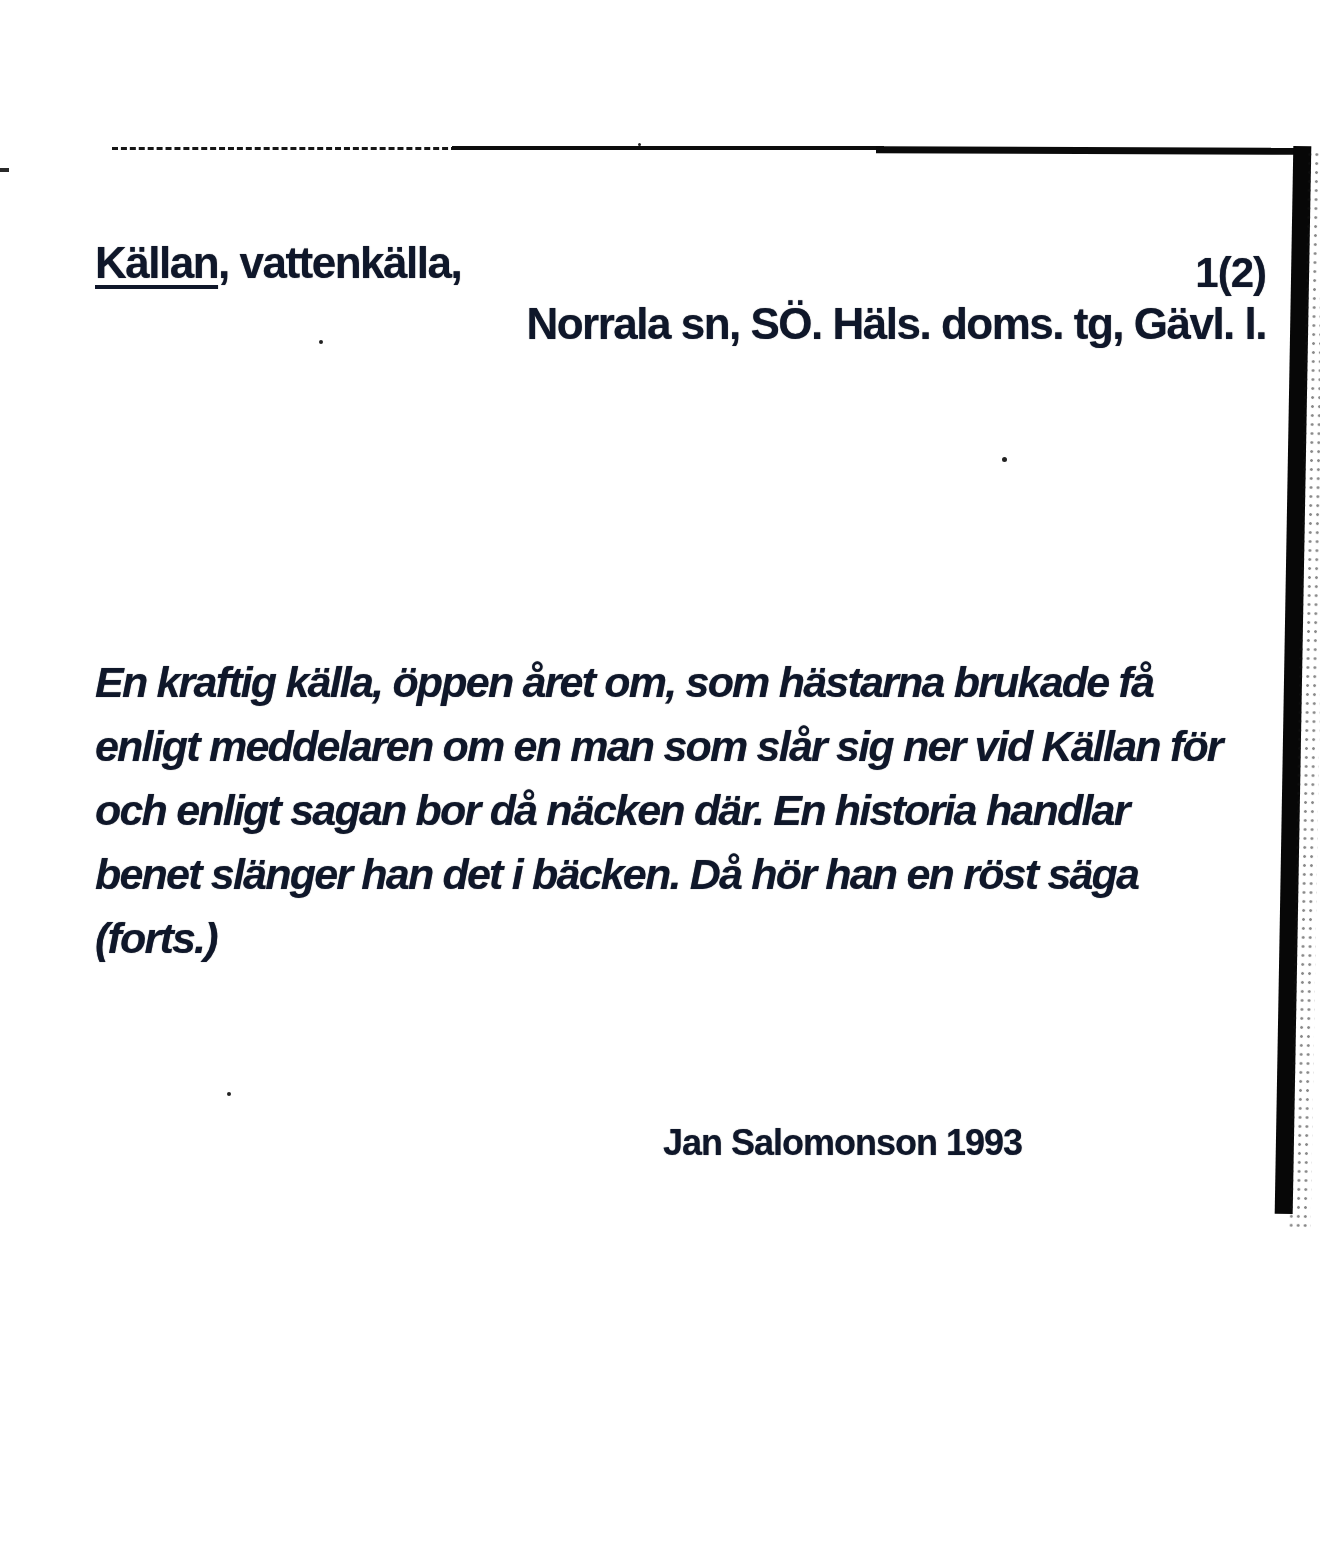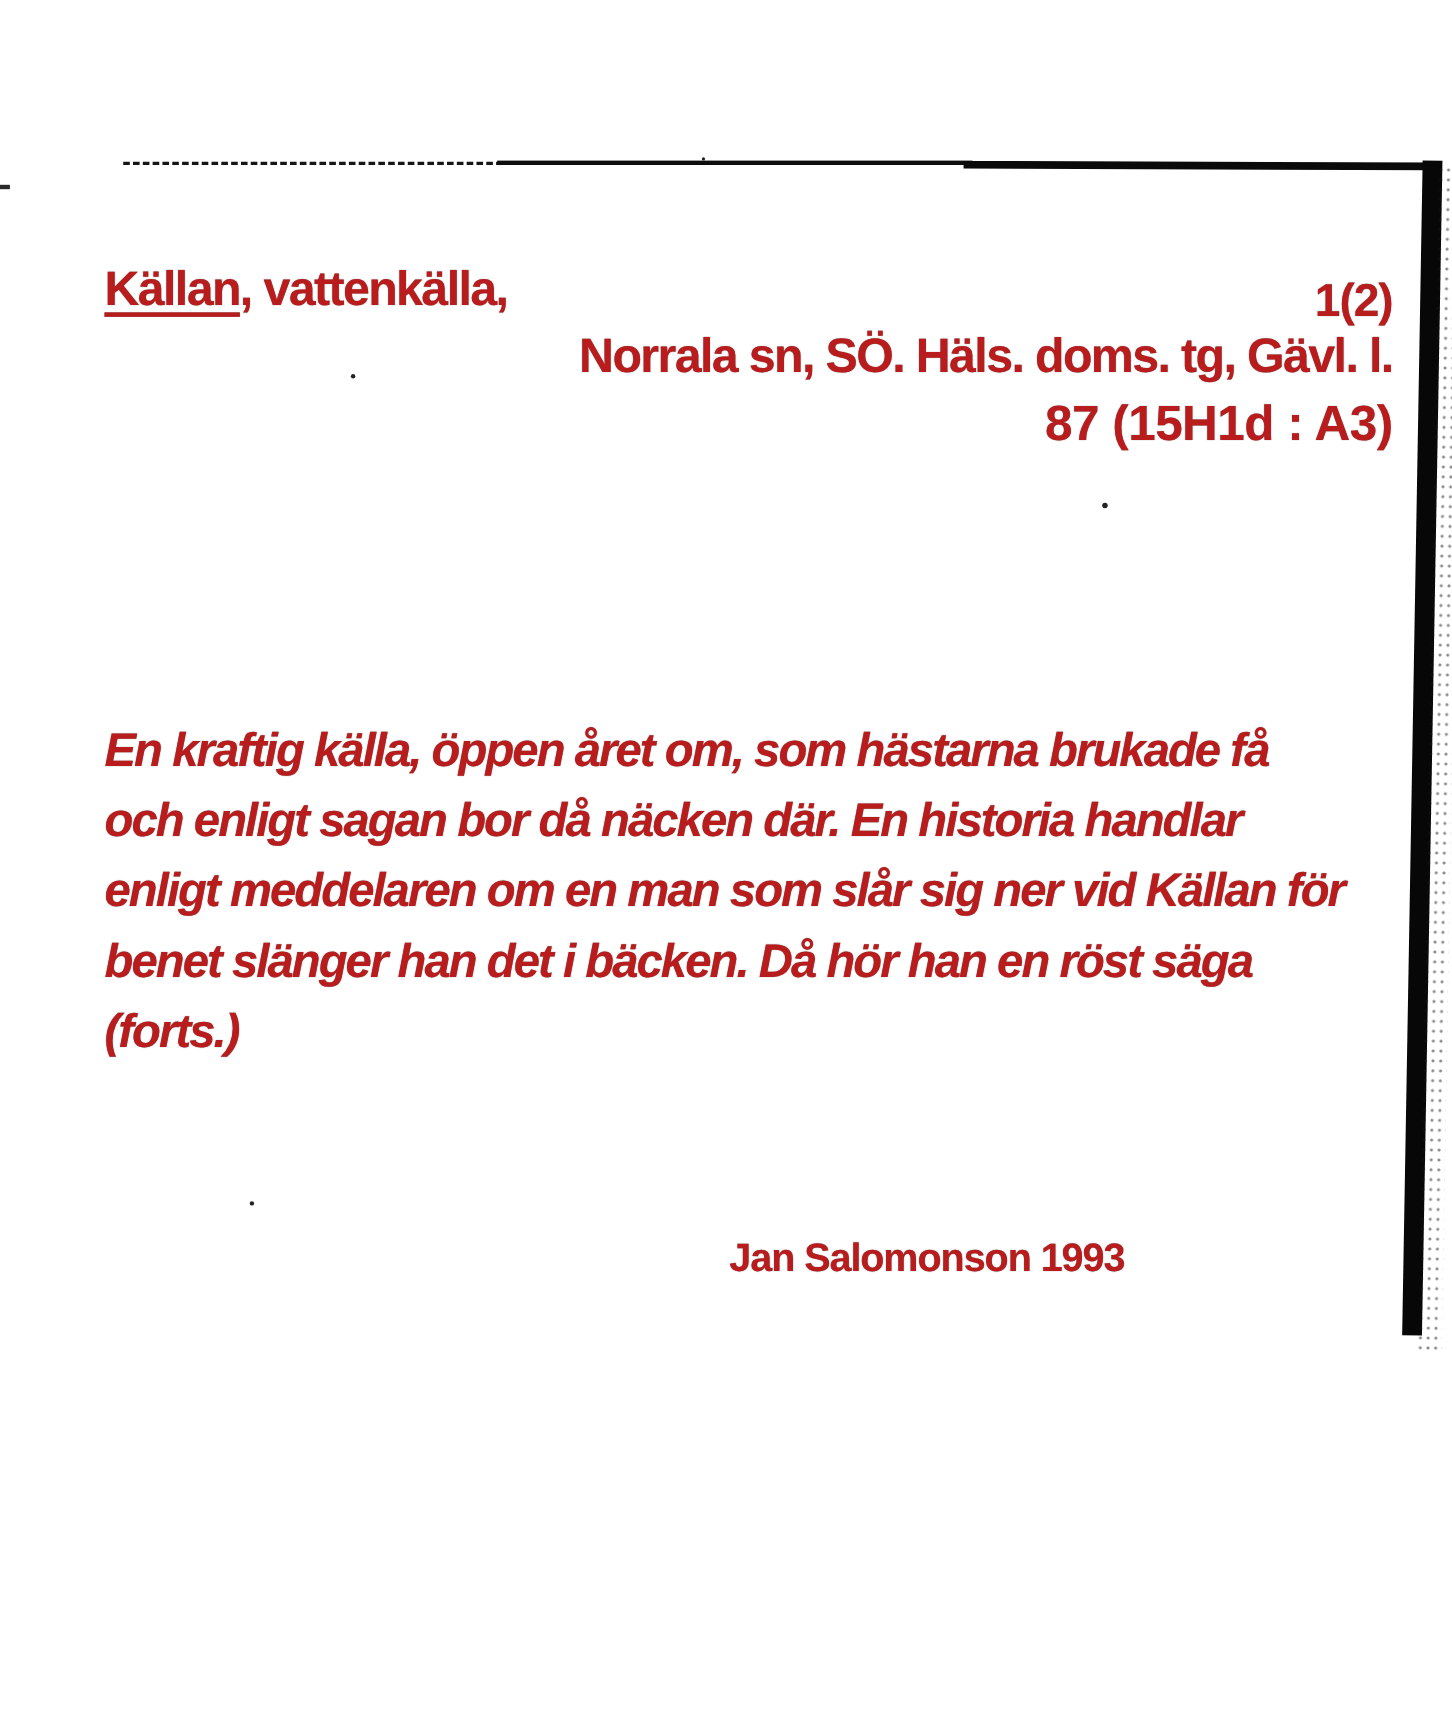--- a/index.html
+++ b/index.html
@@ -8,21 +8,21 @@
     background: #ffffff;
   }
   .page {
     position: relative;
     width: 1320px;
     height: 1358px;
     background: #ffffff;
     overflow: hidden;
     font-family: "Liberation Sans", sans-serif;
     font-weight: 700;
-    color: #b91c1c;
+    color: #0f172a;
   }
   .txt {
     position: absolute;
     white-space: nowrap;
     text-shadow: 0 0 1px rgba(0,0,0,0.55);
   }
   .title {
     left: 95px;
     top: 238px;
     font-size: 44px;
@@ -147,26 +147,25 @@
   <div class="tick"></div>
   <div class="speck" style="left:319px; top:340px; width:4px; height:4px;"></div>
   <div class="speck" style="left:1002px; top:457px; width:5px; height:5px;"></div>
   <div class="speck" style="left:227px; top:1092px; width:4px; height:4px;"></div>
   <div class="speck" style="left:638px; top:143px; width:3px; height:3px;"></div>
 
   <h1 class="txt title" style="margin:0; font-weight:700;"><span class="u">Källan</span><span>, vattenkälla,</span></h1>
 
   <div class="txt pageno">1(2)</div>
   <div class="txt loc">Norrala sn, SÖ. Häls. doms. tg, Gävl. l.</div>
-  <div class="txt ref">87 (15H1d : A3)</div>
 
 
   <div class="txt bodytext">
     <div>En kraftig källa, öppen året om, som hästarna brukade få</div>
+    <div>enligt meddelaren om en man som slår sig ner vid Källan för</div>
     <div>och enligt sagan bor då näcken där. En historia handlar</div>
-    <div>enligt meddelaren om en man som slår sig ner vid Källan för</div>
     <div>benet slänger han det i bäcken. Då hör han en röst säga</div>
     <div>(forts.)</div>
   </div>
 
   <div class="txt sig">Jan Salomonson 1993</div>
 
 </div>
 
 </body></html>

